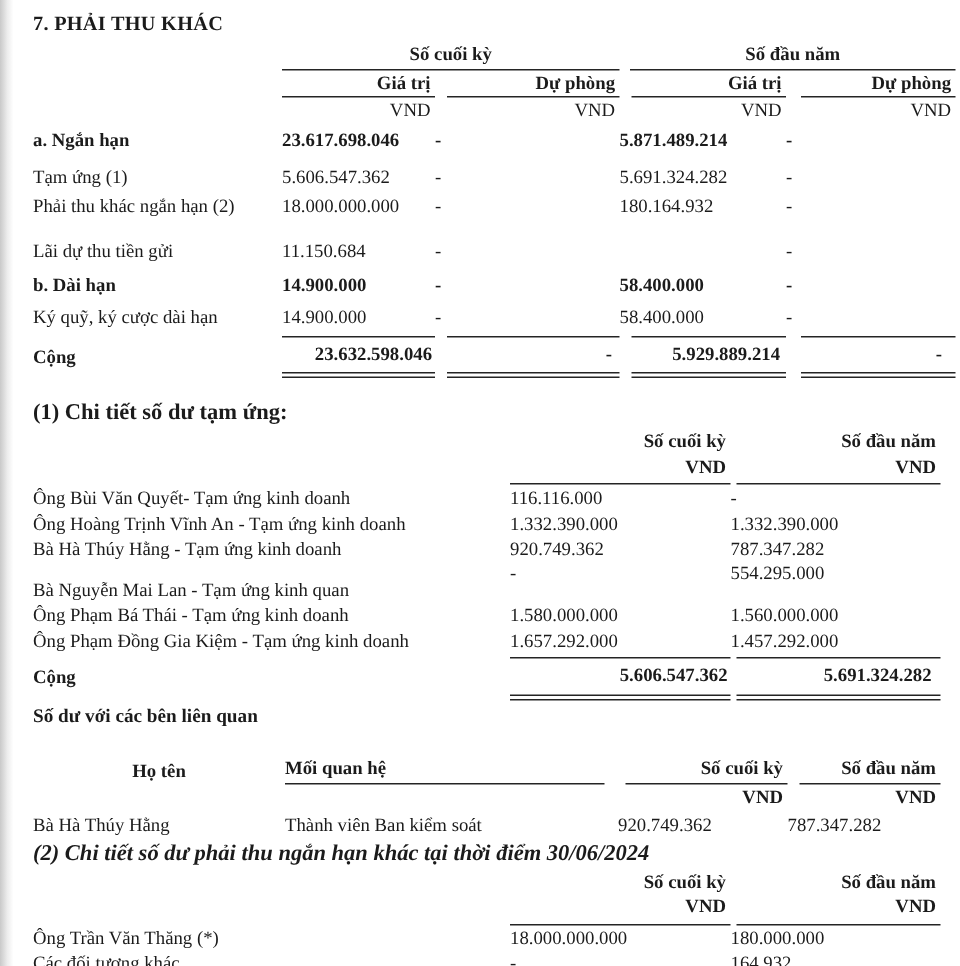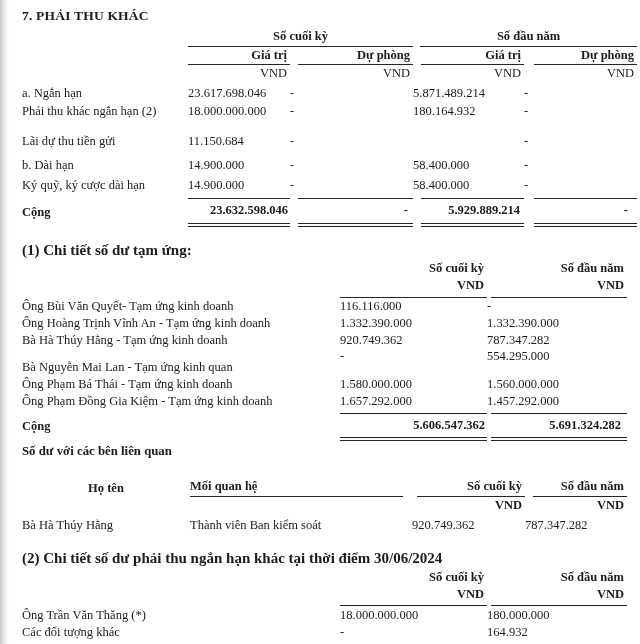--- a/index.html
+++ b/index.html
@@ -12,21 +12,21 @@
   .page { position:relative; width:532px; height:644px; background:#fff; padding:8px 3px 0 22px; }
   .edge-left { position:absolute; left:0; top:0; width:9px; height:644px;
     background:linear-gradient(to right,#c9c9c9,#ededed 55%,#ffffff); }
   h1.doc-title { font-size:13.5px; font-weight:bold; letter-spacing:.2px; }
   h2.sec-head { font-size:15px; font-weight:bold; }
   .subsec-head { font-size:12.8px; font-weight:bold; }
 
   table { border-collapse:collapse; table-layout:fixed; }
   td { vertical-align:bottom; font-size:12.5px; }
   .num { }
-  .b { font-weight:normal; }
+  .b { font-weight:bold; }
 
   
   .t-main { width:615px; margin-top:4px; }
   .t-main td:nth-child(2).num { padding-right:2px; }
   .t-main td:nth-child(3).num { padding-right:5px; }
   .t-main td:nth-child(4).num { padding-right:4px; }
   .t-main td:nth-child(5).num { padding-right:9px; }
   .grphead { border-bottom:1.6px solid #242424; text-align:center; font-weight:bold; padding-bottom:1px; }
   .grphead.g2 { margin-left:7px; }
   .subhead { border-bottom:1.6px solid #242424; text-align:right; font-weight:bold; padding:1px 3px 1px 0; }
@@ -69,21 +69,21 @@
   .rel-rule { border-bottom:1.5px solid #242424; padding-bottom:1px; }
   .rel-rule.rel-rel { margin-right:9px; }
   .rel-rule.rel-ck { margin-left:5px; text-align:right; padding-right:3px; }
   .rel-rule.rel-dn { margin-left:8px; text-align:right; padding-right:3px; }
   .t-rel .unitb { text-align:right; font-weight:bold; padding:1px 3px 0 0; }
   .t-rel td:nth-child(3).num { padding-right:6px; }
   .t-rel td:nth-child(4).num { padding-right:5px; }
   .t-rel tr.drow td { padding-top:4px; }
 
   .mt-h2a { margin-top:14px; }
-  .mt-h2b { margin-top:16px; }
+  .mt-h2b { margin-top:1px;font-style:italic; }
   .mt-sub { margin-top:3px; }
 </style>
 </head>
 <body>
 
 <div class="page">
   <div class="edge-left"></div>
 
   <h1 class="doc-title">7. PHẢI THU KHÁC</h1>
 
@@ -127,20 +127,27 @@
         <td class="unit">VND</td>
         <td class="unit">VND</td>
       </tr>
       <tr class="r-a b">
         <td>a. Ngắn hạn</td>
         <td class="num">23.617.698.046</td>
         <td class="num">-</td>
         <td class="num">5.871.489.214</td>
         <td class="num">-</td>
       </tr>
+      <tr class="r-tu">
+        <td>Tạm ứng (1)</td>
+        <td class="num">5.606.547.362</td>
+        <td class="num">-</td>
+        <td class="num">5.691.324.282</td>
+        <td class="num">-</td>
+      </tr>
       <tr class="r-pt">
         <td>Phải thu khác ngắn hạn (2)</td>
         <td class="num">18.000.000.000</td>
         <td class="num">-</td>
         <td class="num">180.164.932</td>
         <td class="num">-</td>
       </tr>
       <tr class="r-lai">
         <td>Lãi dự thu tiền gửi</td>
         <td class="num">11.150.684</td>

